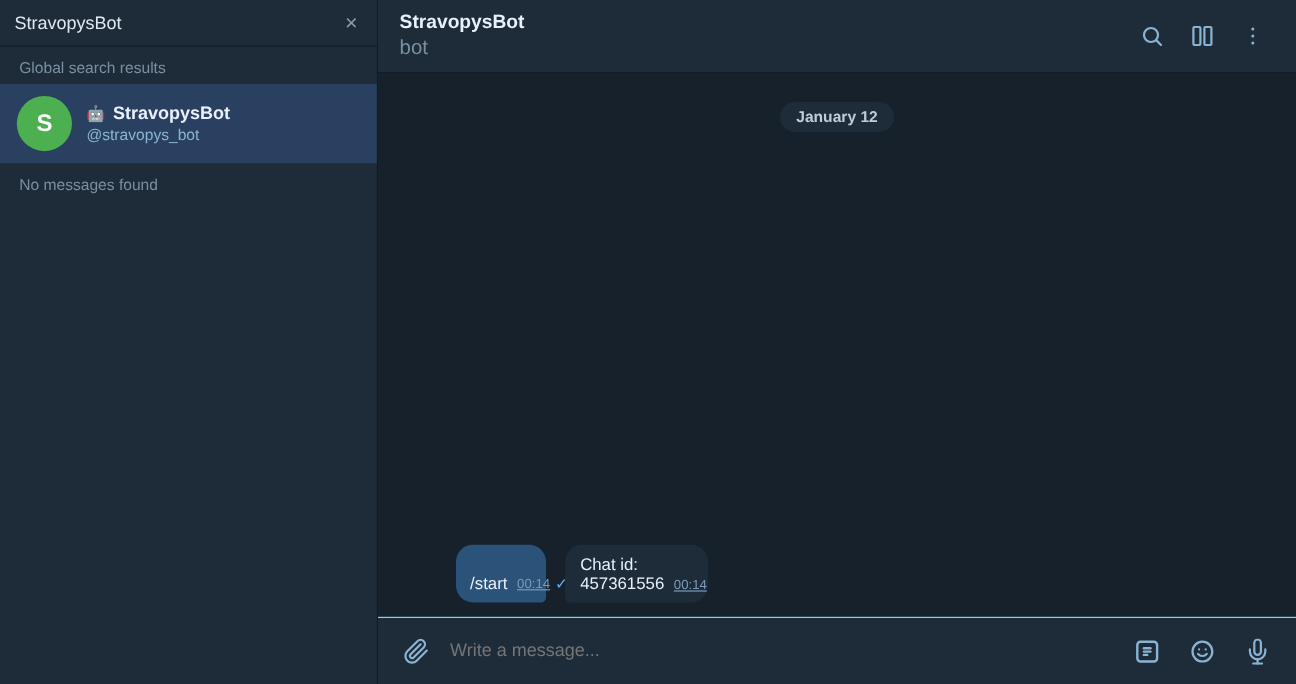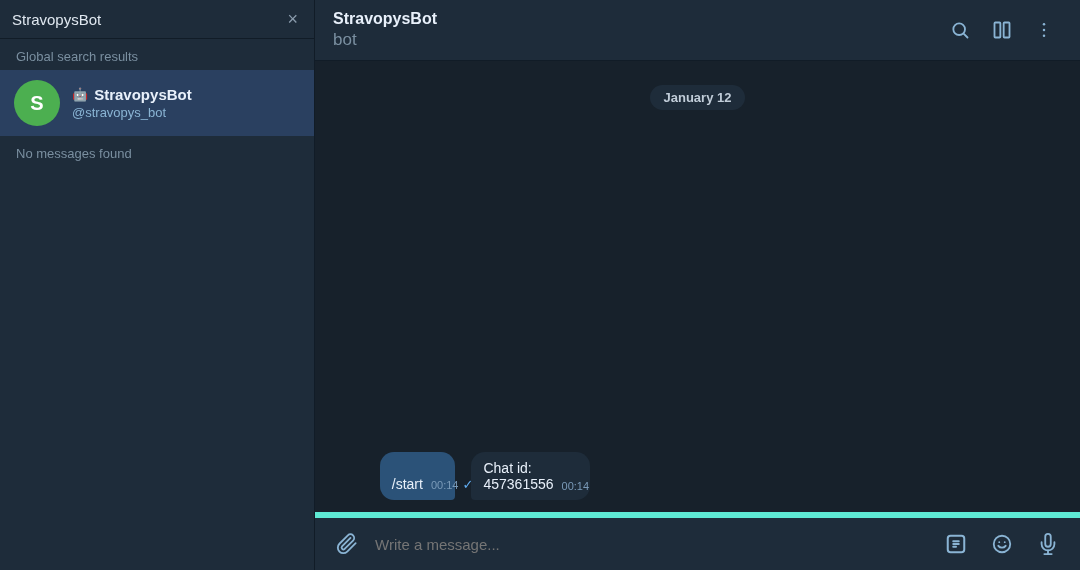--- a/index.html
+++ b/index.html
@@ -245,34 +245,35 @@
       display: flex;
       align-items: center;
       gap: 4px;
       flex-shrink: 0;
     }
 
     .msg-time {
       font-size: 11px;
       color: #7a9ab8;
       white-space: nowrap;
+      text-decoration: underline;
     }
 
     .msg-ticks {
       color: #62aff5;
       font-size: 13px;
     }
 
     
     .chat-input-bar {
       display: flex;
       align-items: center;
       padding: 8px 14px;
       background: #1e2c3a;
-      border-top: 6px solid #5eead4;
+      border-top: 1px solid #5eead4;
       gap: 10px;
       min-height: 56px;
     }
 
     .input-btn {
       background: none;
       border: none;
       color: #8ab4d4;
       cursor: pointer;
       width: 36px;

